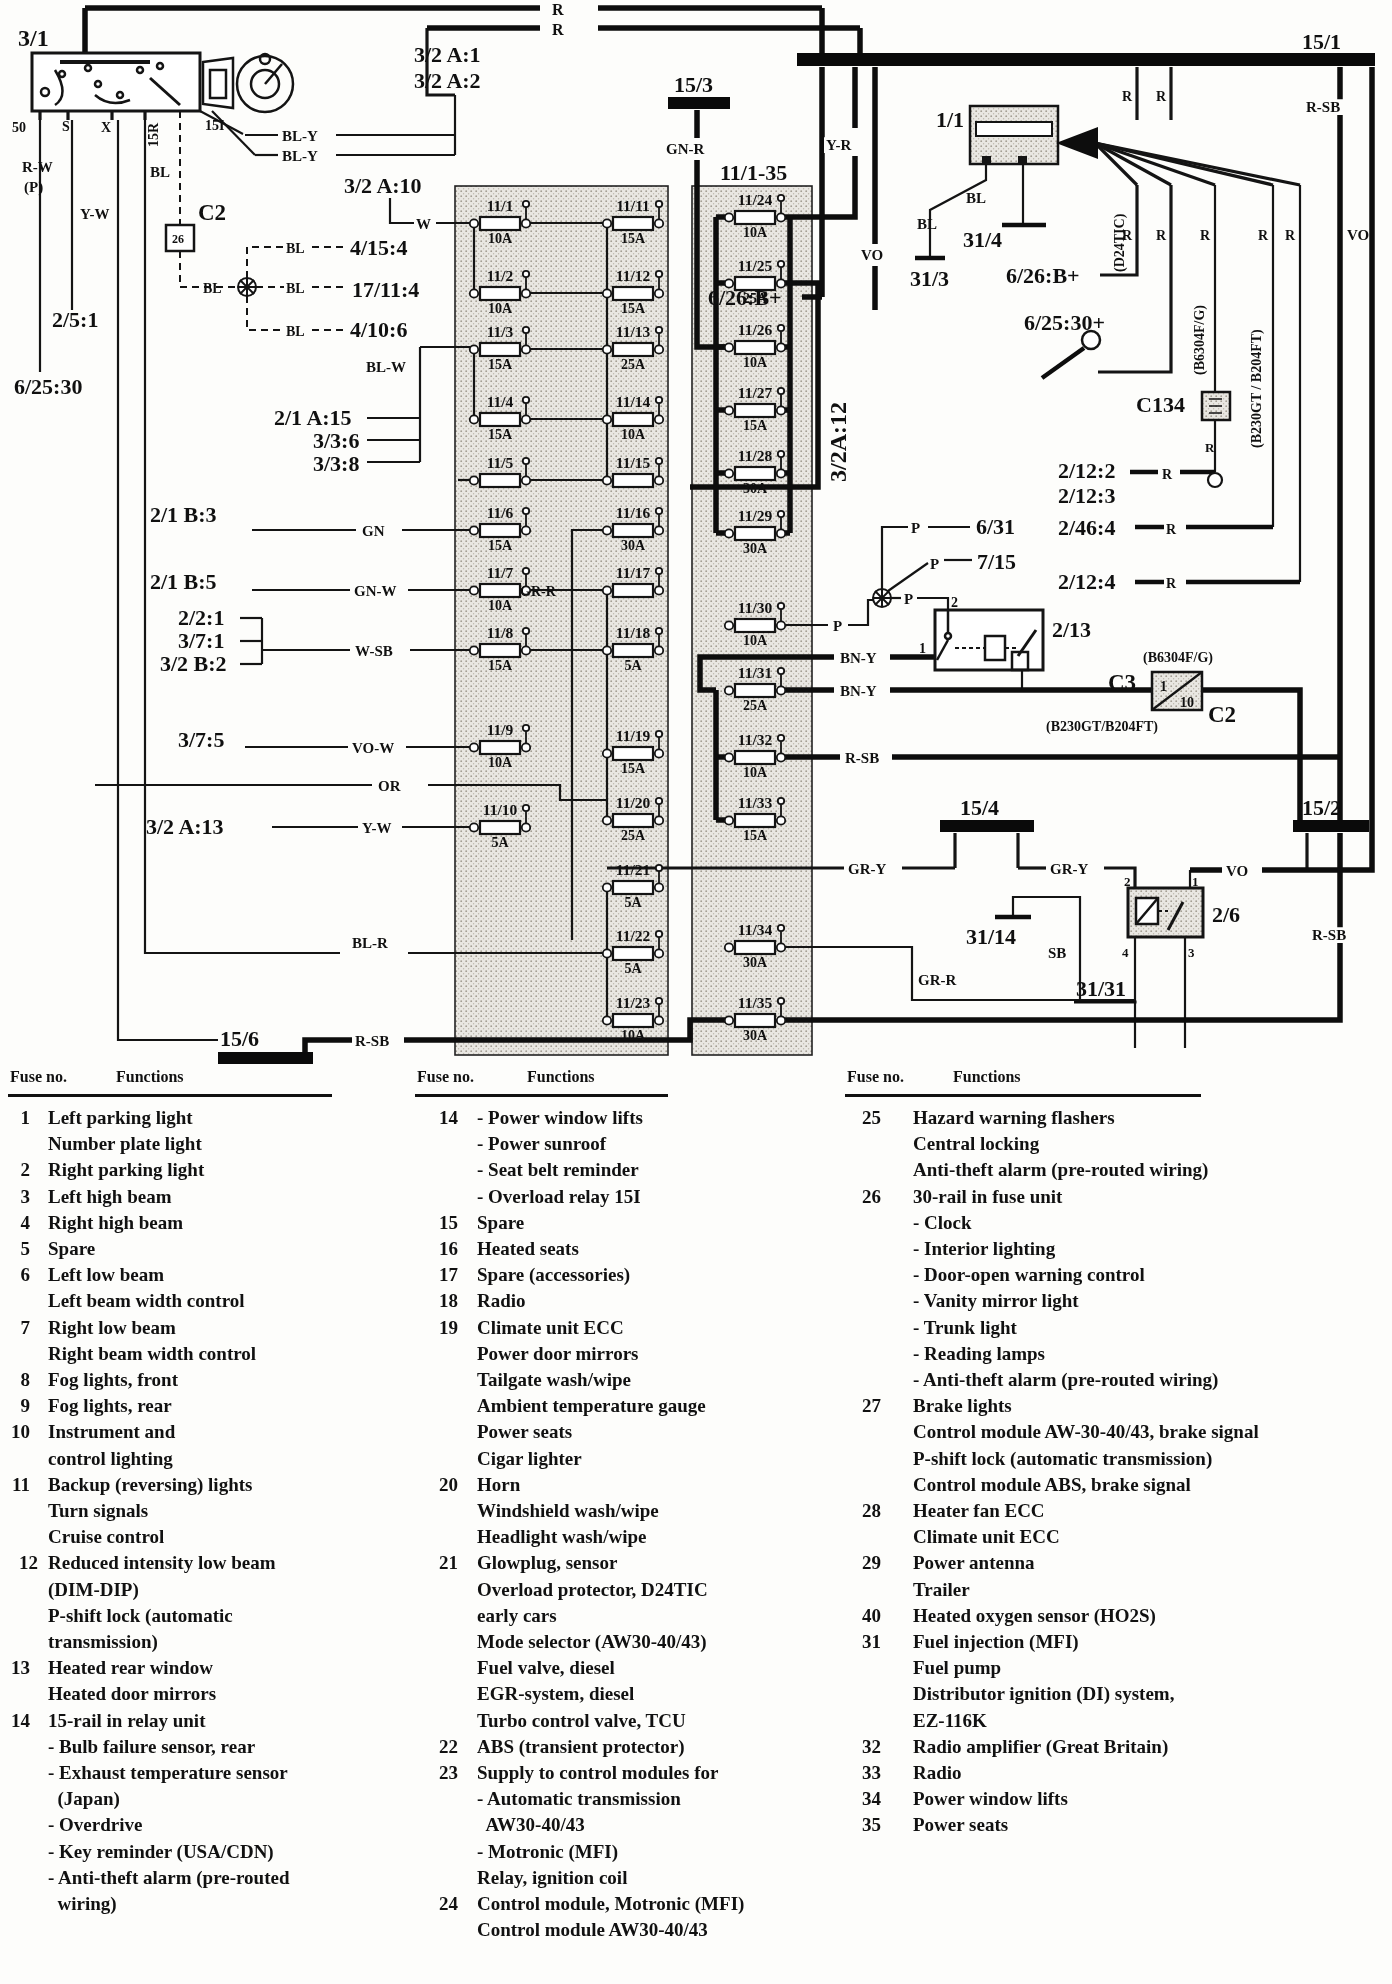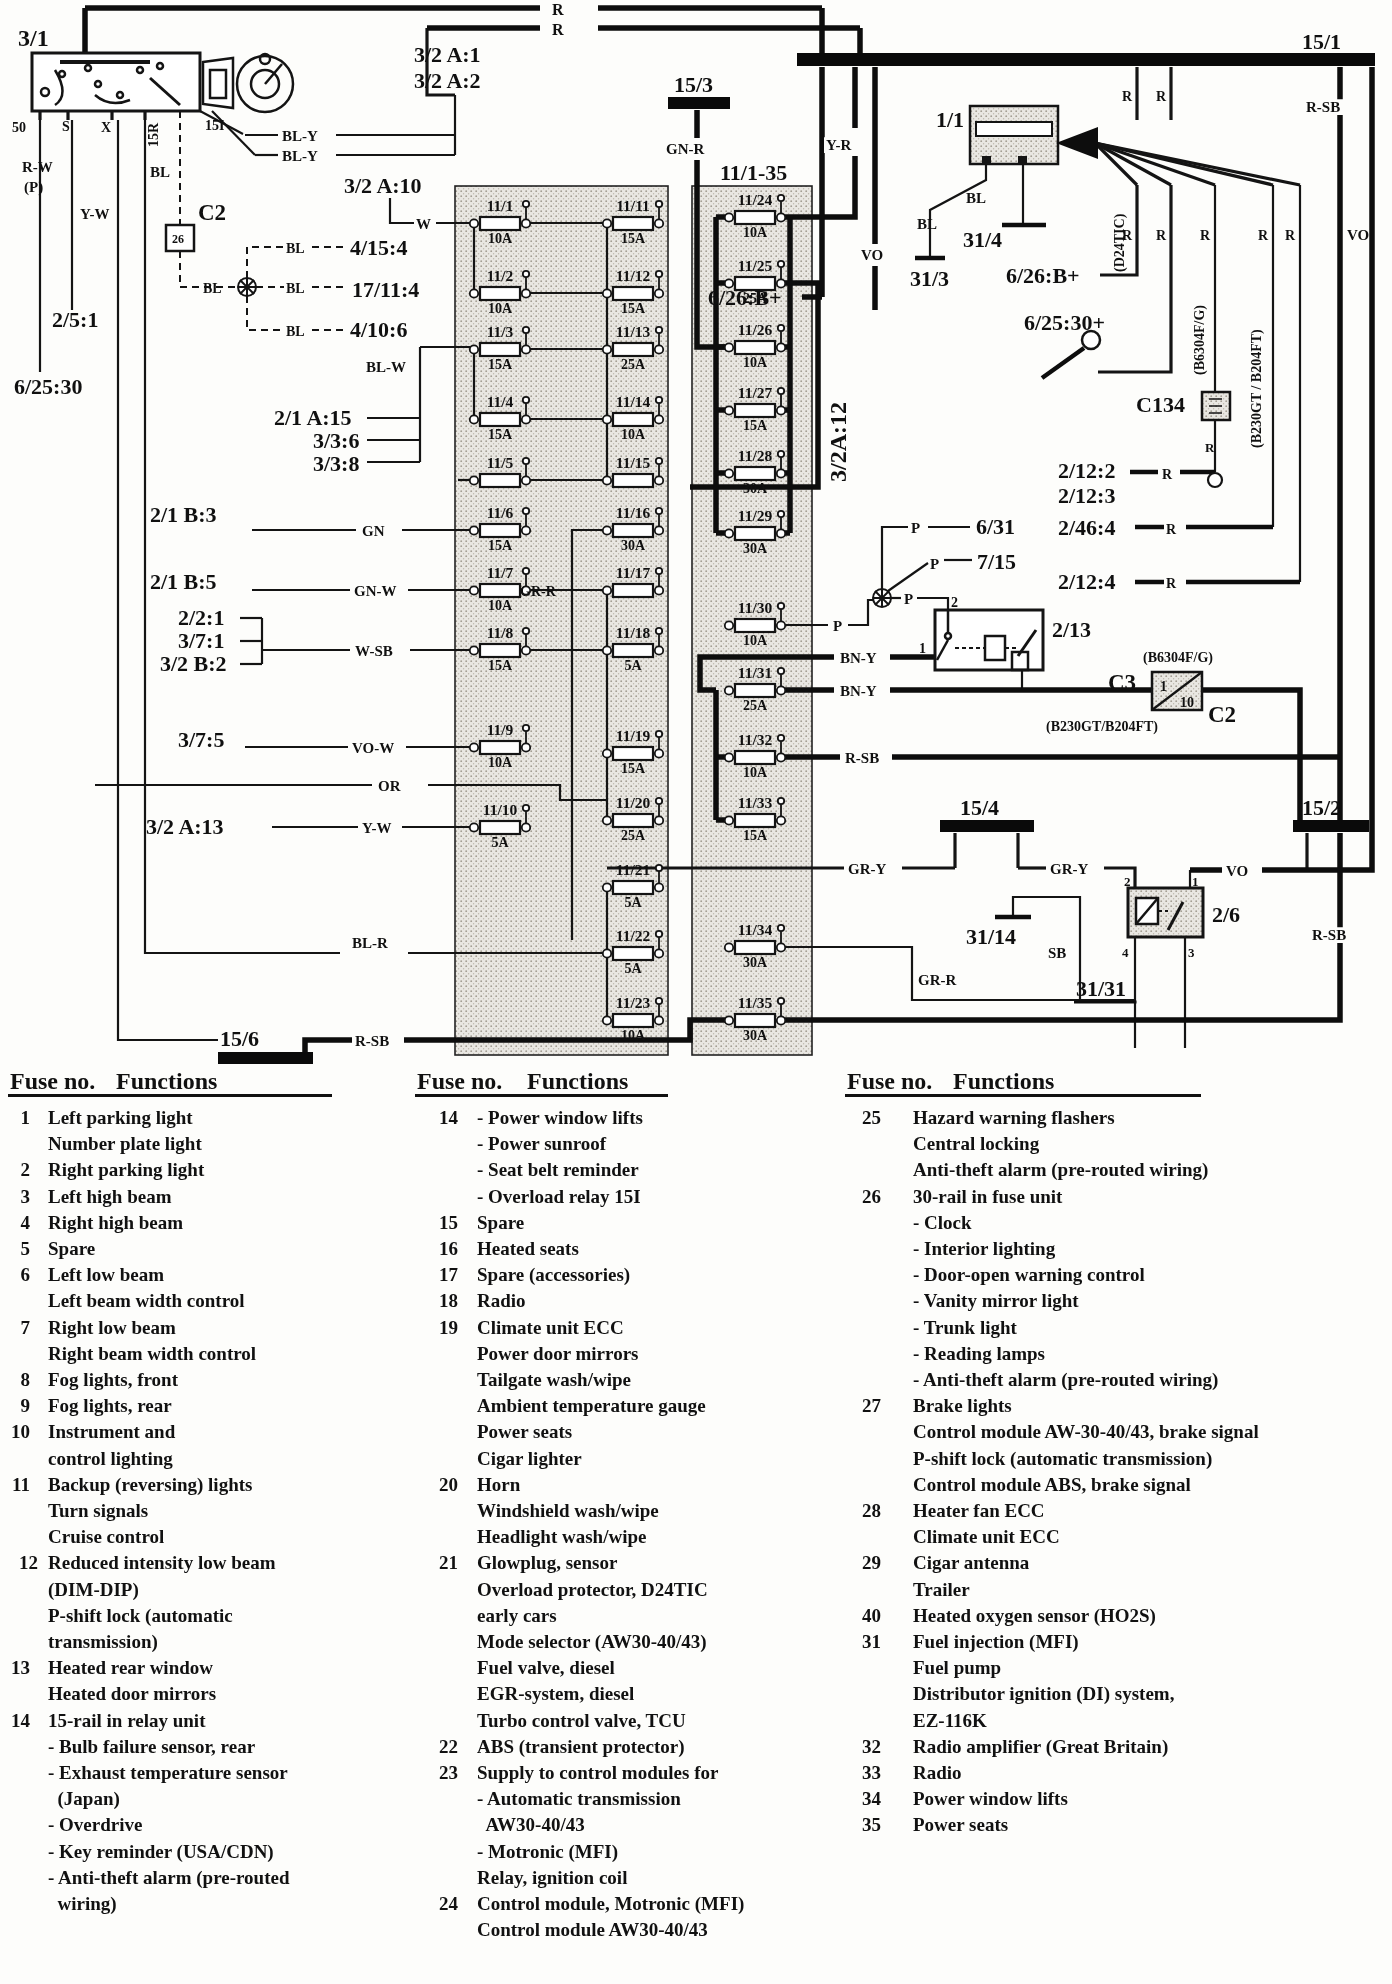--- a/index.html
+++ b/index.html
@@ -1,21 +1,21 @@
 <!DOCTYPE html>
 <html><head>
 <meta charset="utf-8">
 <style>
   html,body{margin:0;padding:0;background:#888;}
   .stage{position:relative;width:1392px;height:1984px;background:#fdfdfb;
          font-family:"Liberation Serif",serif;color:#111;overflow:hidden;}
   svg text{font-family:"Liberation Serif",serif;font-weight:bold;fill:#101010;}
   #table-root{position:absolute;left:0;top:1068px;width:1392px;height:916px;}
   .fcol{position:absolute;top:0;}
-  .fhead{position:relative;height:26px;font-weight:bold;font-size:24px;}
+  .fhead{position:relative;height:26px;font-weight:bold;font-size:16px;}
   .fhead span{position:absolute;top:0;white-space:pre;}
   .frule{height:0;border-bottom:3px solid #111;margin-bottom:8px;}
   .frow{position:relative;font-weight:bold;font-size:19px;line-height:26.2px;}
   .fnum{position:absolute;left:0;top:0;text-align:right;white-space:pre;}
   .flines div{white-space:pre;}
 </style>
 </head>
 <body>
 
 <div class="stage">
@@ -979,21 +979,21 @@
         <div class="frow" style="padding-left: 68px;">
           <span class="fnum" style="width: 36px;">28</span>
           <div class="flines">
             <div>Heater fan ECC</div>
             <div>Climate unit ECC</div>
           </div>
         </div>
         <div class="frow" style="padding-left: 68px;">
           <span class="fnum" style="width: 36px;">29</span>
           <div class="flines">
-            <div>Cigar antenna</div>
+            <div>Power antenna</div>
             <div>Trailer</div>
           </div>
         </div>
         <div class="frow" style="padding-left: 68px;">
           <span class="fnum" style="width: 36px;">40</span>
           <div class="flines">
             <div>Heated oxygen sensor (HO2S)</div>
           </div>
         </div>
         <div class="frow" style="padding-left: 68px;">

